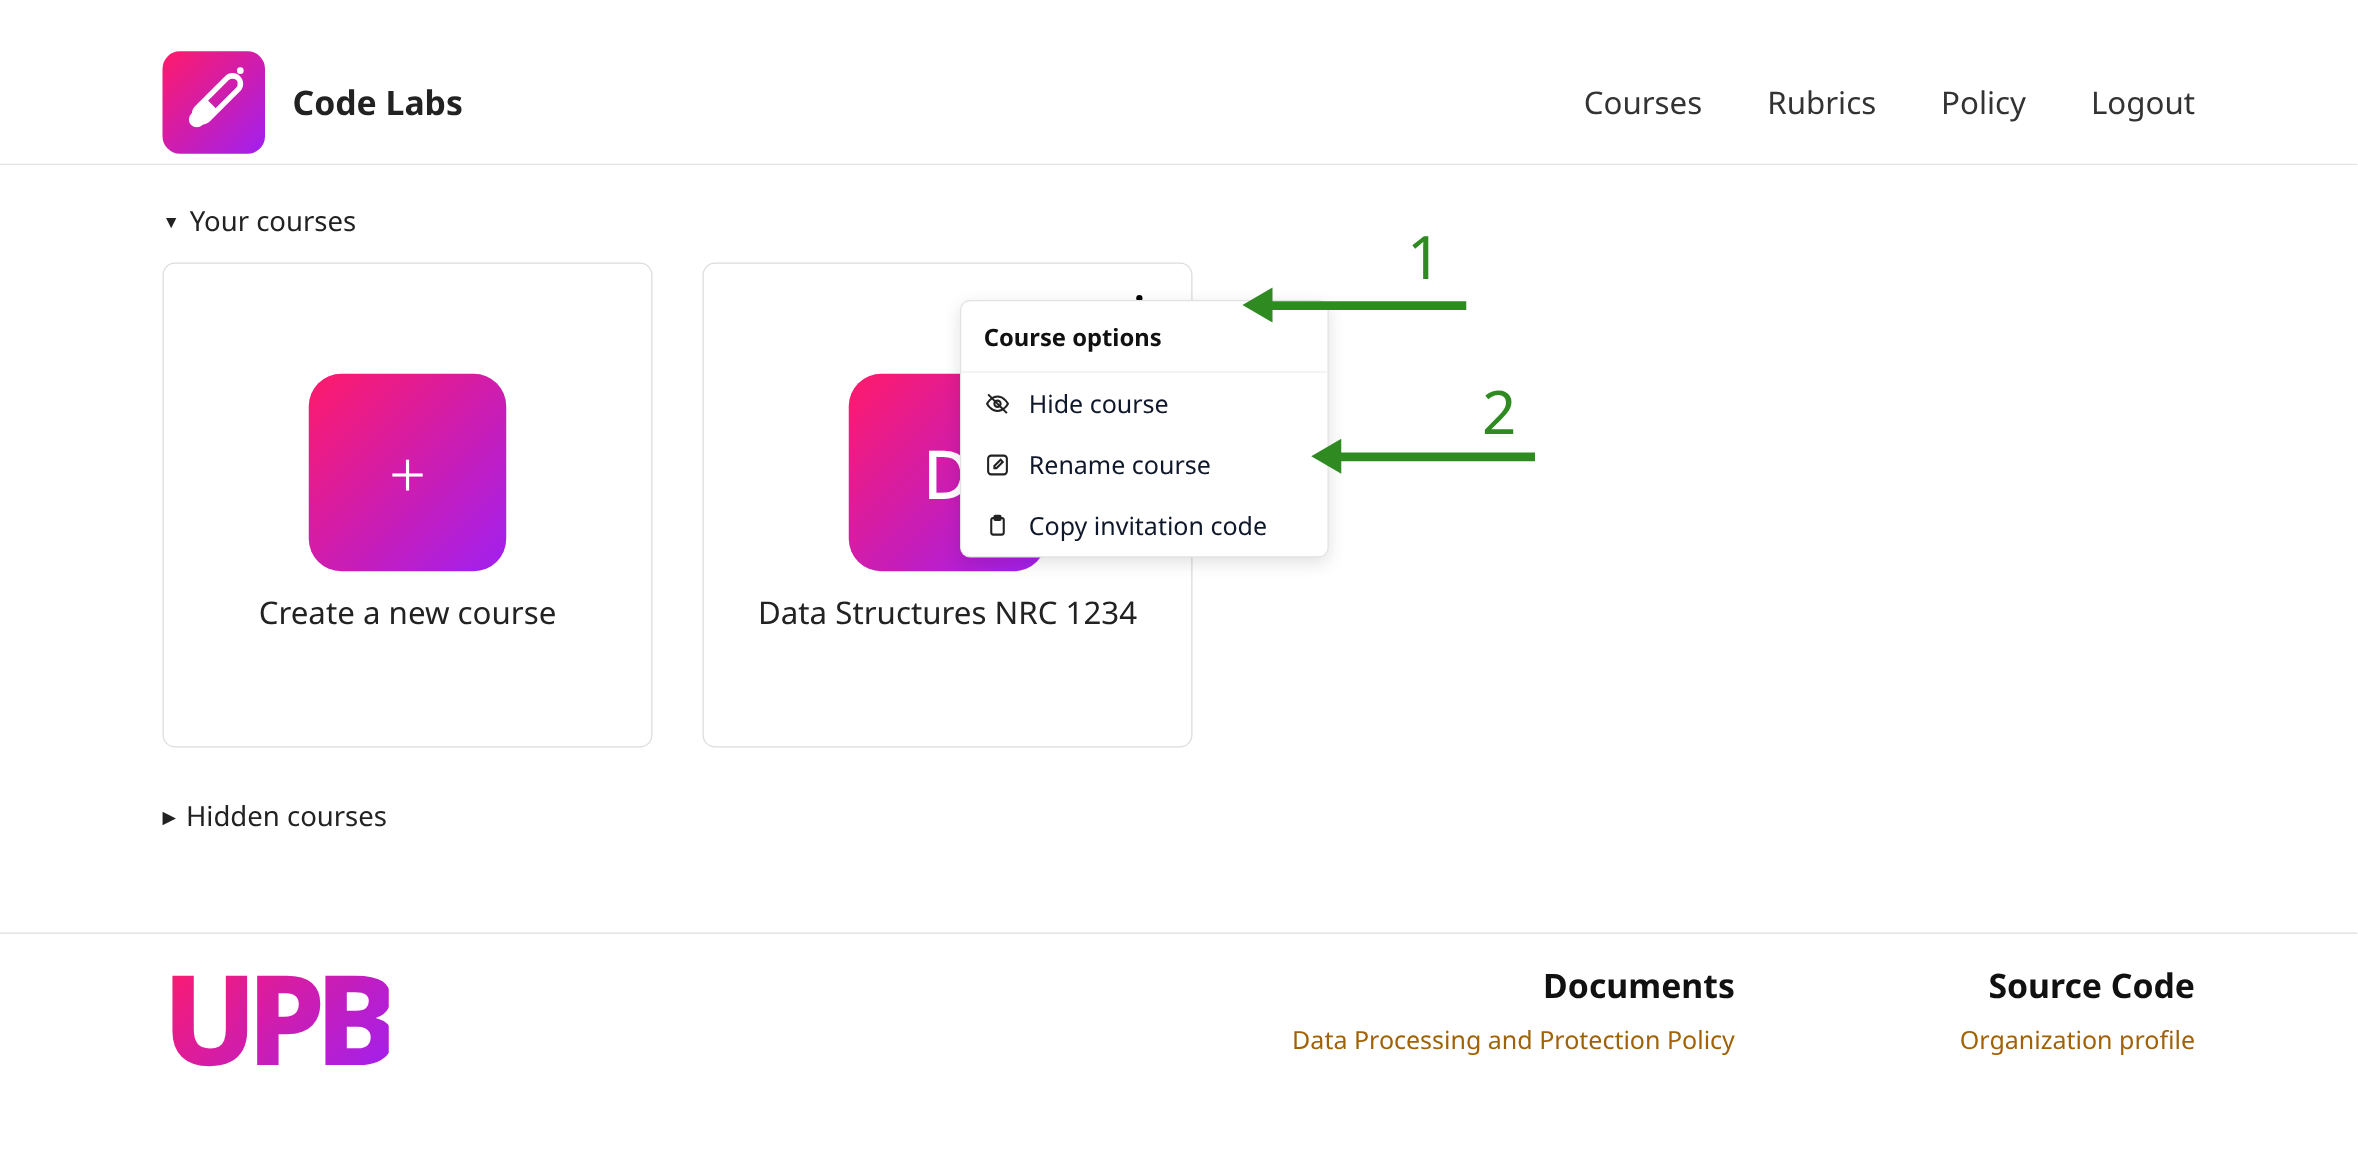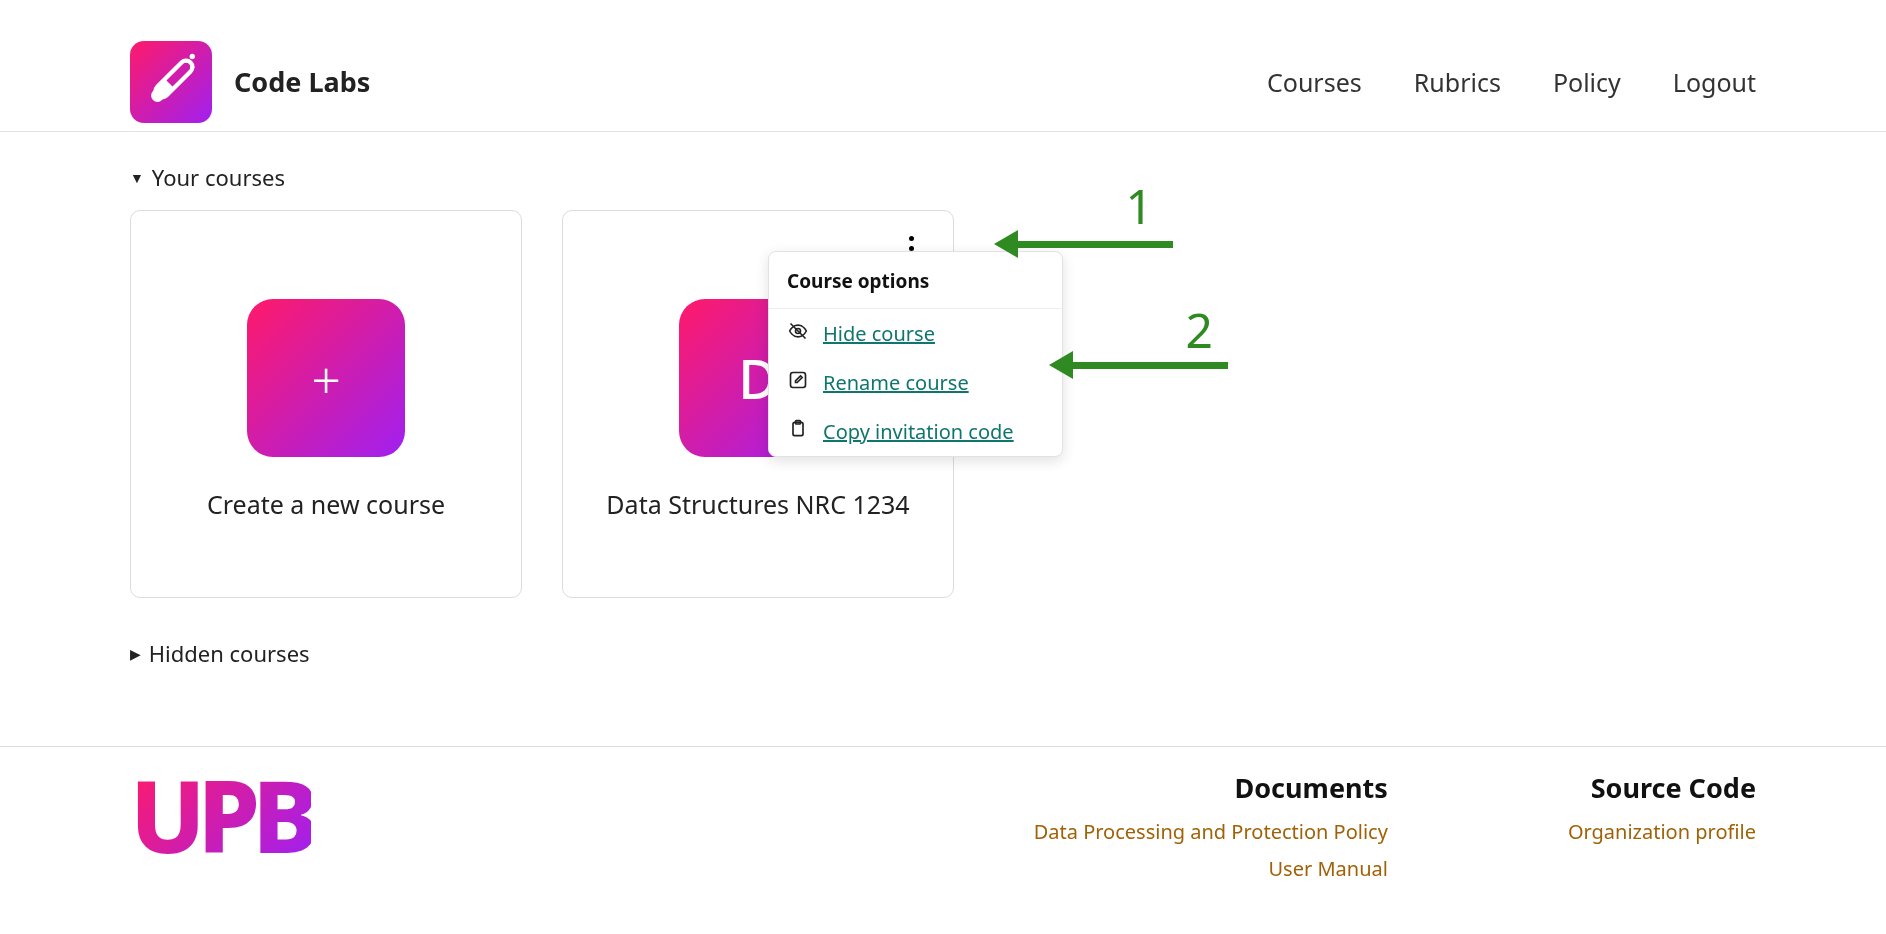--- a/index.html
+++ b/index.html
@@ -17,28 +17,28 @@
   
   .main { padding:30px 130px 60px 130px; }
   .section-toggle { font-size:22px; color:#222; cursor:pointer; margin-bottom:18px; display:flex; align-items:center; gap:2px; }
   .tri { font-size:14px; margin-right:6px; }
 
   .card-row { display:flex; gap:40px; margin-bottom:40px; }
   .card { width:392px; height:388px; border:1px solid #dcdcdc; border-radius:10px; background:#fff; display:flex; flex-direction:column; align-items:center; padding-top:88px; position:relative; }
   .card-tile { width:158px; height:158px; border-radius:26px; background:linear-gradient(135deg,#ff1a6a,#a020f0); display:flex; align-items:center; justify-content:center; }
   .plus { color:#fff; font-size:52px; font-weight:300; }
   .tile-letter { color:#fff; font-size:54px; font-weight:500; }
-  .card-title { font-size:25px; color:#222; margin-top:30px; text-align:center; }
+  .card-title { font-size:25px; color:#222; margin-top:16px; text-align:center; }
   .kebab { position:absolute; top:22px; right:30px; width:24px; height:30px; display:flex; flex-direction:column; align-items:center; justify-content:center; gap:5px; cursor:pointer; }
   .kebab span { width:5px; height:5px; border-radius:50%; background:#000; display:block; }
 
   
-  .menu { position:absolute; top:40px; right:-110px; width:295px; background:#fff; border:1px solid #e2e2e2; border-radius:8px; box-shadow:0 4px 14px rgba(0,0,0,0.12); }
+  .menu { position:absolute; top:29px; right:-110px; width:295px; background:#fff; border:1px solid #e2e2e2; border-radius:8px; box-shadow:0 4px 14px rgba(0,0,0,0.12); }
   .menu-header { font-size:19px; font-weight:700; padding:16px 18px 14px 18px; border-bottom:1px solid #eee; }
-  .menu-item { display:flex; align-items:flex-start; gap:14px; padding:11px 18px; font-size:20px; color:#0f766e; cursor:pointer;text-decoration:underline; }
+  .menu-item { display:flex; align-items:center; gap:14px; padding:11px 18px; font-size:20px; color:#0f172a; cursor:pointer; }
   .m-icon { width:22px; height:22px; display:flex; align-items:center; justify-content:center; }
 
   
   .anno-tail { position:absolute; height:7px; background:#2f8a22; }
   .anno-head { position:absolute; width:0; height:0; border-top:14px solid transparent; border-bottom:14px solid transparent; border-right:24px solid #2f8a22; }
   .anno-num { position:absolute; font-size:48px; font-weight:400; color:#2f8a22; }
 
   
   .footer { border-top:1px solid #ddd; padding:22px 130px 0 130px; display:flex; justify-content:space-between; }
   .footer-logo { width:290px; height:110px; display:flex; align-items:flex-start;text-align:right; }
@@ -152,20 +152,19 @@
 </div>
 
 <div class="footer">
   <div class="footer-logo">
     <span class="upb">UPB</span>
   </div>
   <div class="footer-cols">
     <div class="fcol">
       <h4>Documents</h4>
       <a>Data Processing and Protection Policy</a>
-      <a>User Manual</a>
     </div>
     <div class="fcol">
       <h4>Source Code</h4>
       <a>Organization profile</a>
     </div>
   </div>
 </div>
 
 </body></html>

